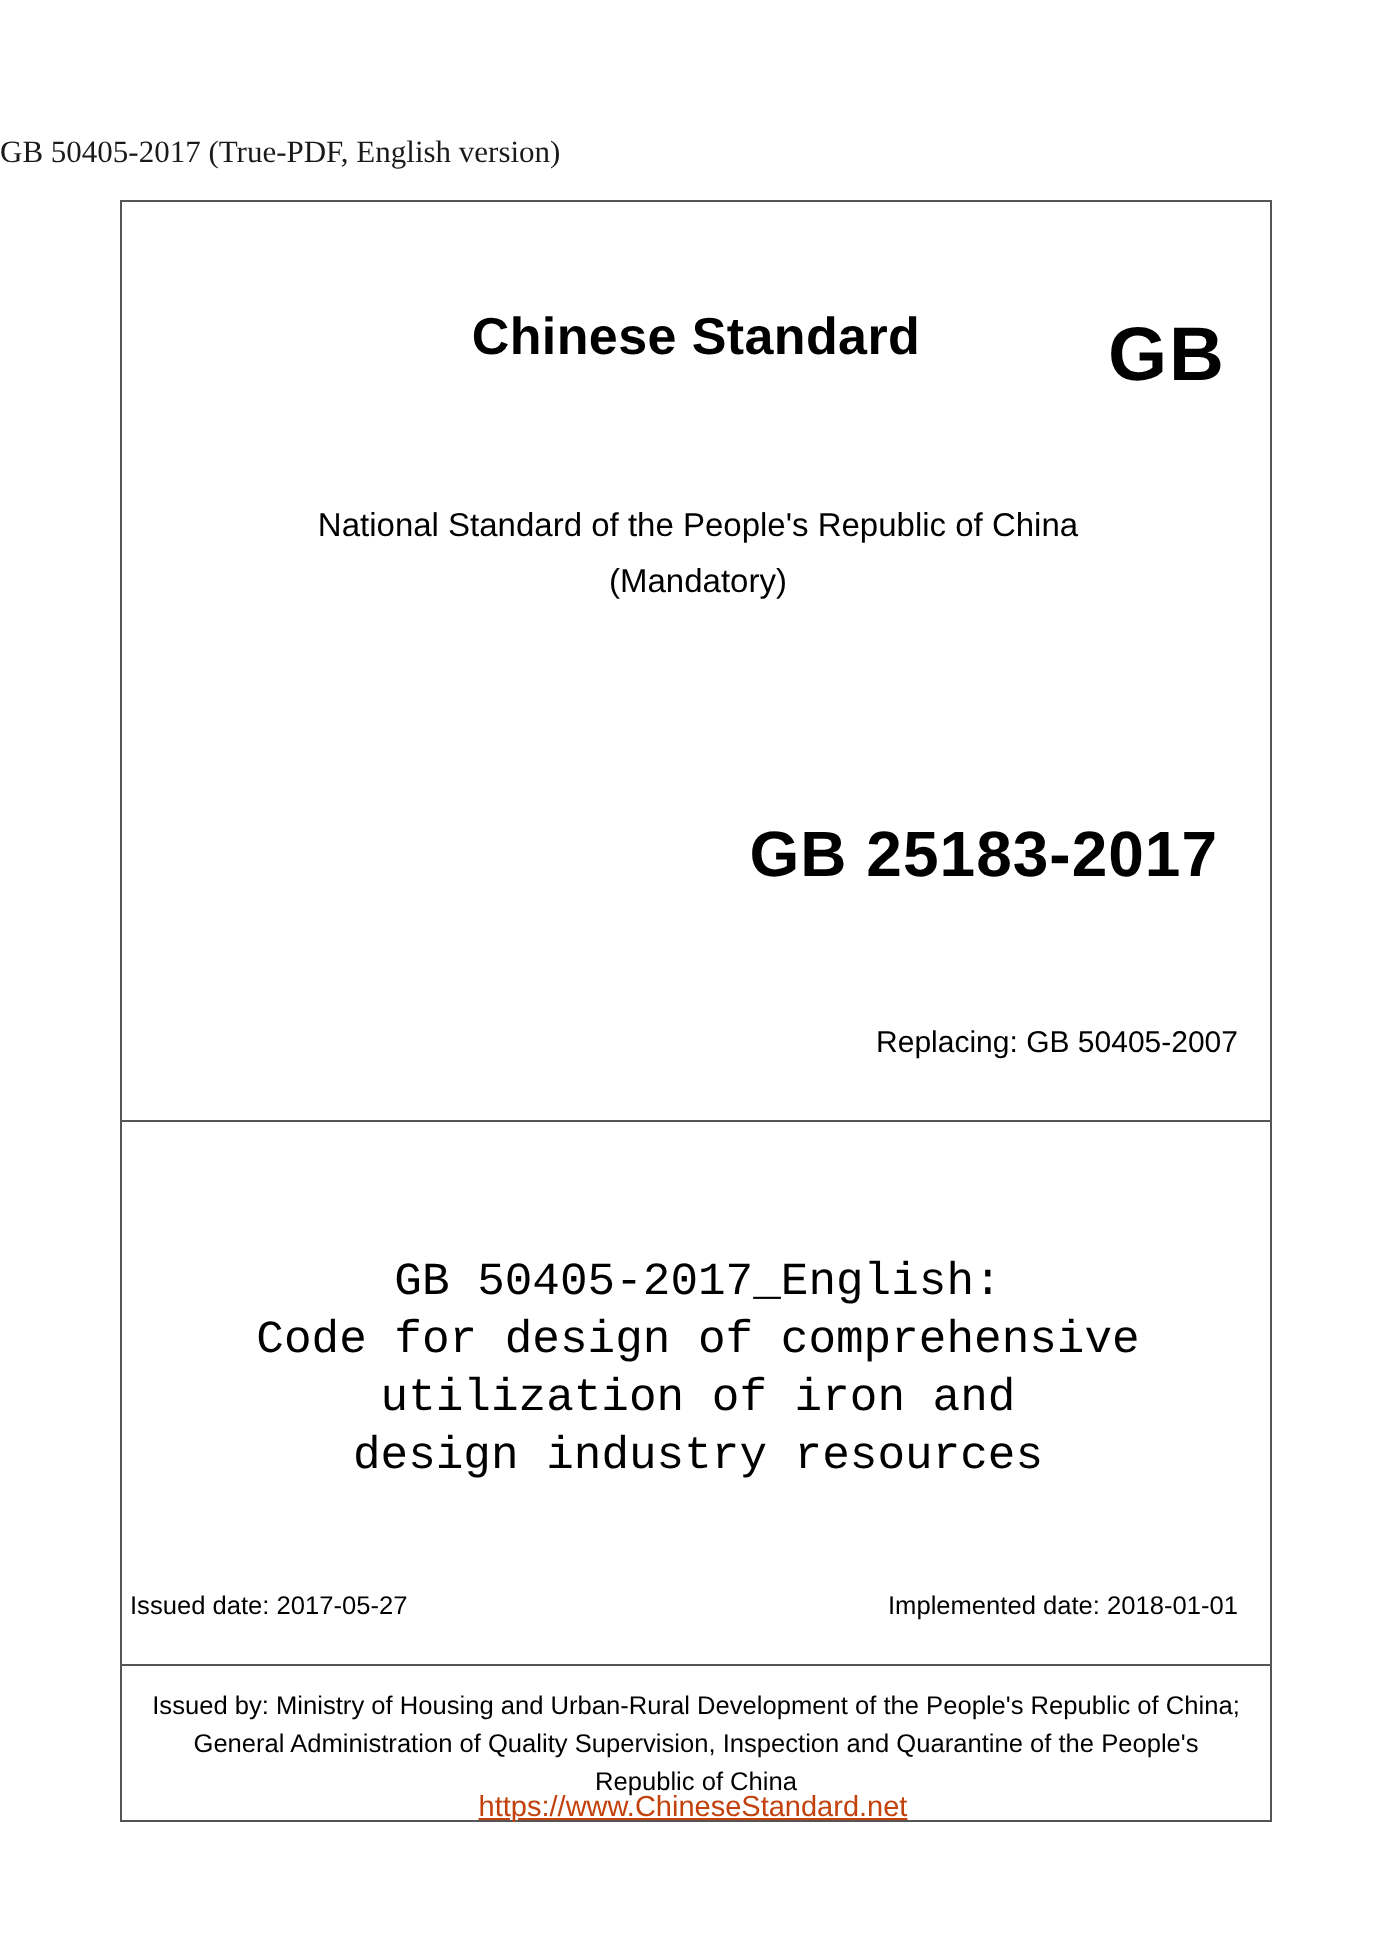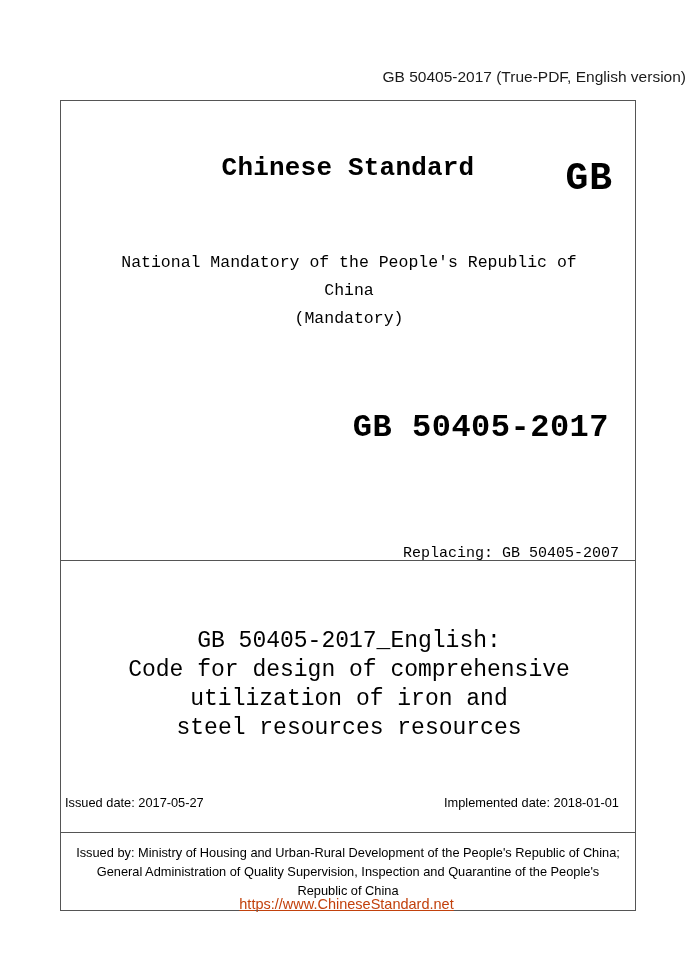--- a/index.html
+++ b/index.html
@@ -19,38 +19,38 @@
     position: relative;
     width: 693px;
     height: 980px;
     box-sizing: border-box;
   }
   .top-title {
     position: absolute;
     top: 68px;
     left: 0;
     width: 686px;
-    text-align: right;
+    text-align: left;
     font-size: 15.5px;
     color: #1a1a1a;
+    font-family: Liberation Serif, serif;
   }
   .frame {
     position: absolute;
     left: 60px;
     top: 100px;
     width: 576px;
     border: 1px solid #555;
     box-sizing: border-box;
   }
   .sec-upper {
     position: relative;
     height: 460px;
     border-bottom: 1px solid #555;
     box-sizing: border-box;
-    font-family: Liberation Mono, monospace;
   }
   .std-heading {
     position: absolute;
     top: 52px;
     left: 0;
     width: 100%;
     text-align: center;
     font-size: 26px;
     font-weight: bold;
     letter-spacing: 0.2px;
@@ -84,21 +84,20 @@
     right: 26px;
     font-size: 32px;
     font-weight: bold;
     letter-spacing: 0.5px;
   }
   .replacing {
     position: absolute;
     top: 412px;
     right: 16px;
     font-size: 15px;
-    margin-top: 32px;
   }
   .sec-middle {
     position: relative;
     height: 272px;
     border-bottom: 1px solid #555;
     box-sizing: border-box;
   }
   .doc-title {
     position: absolute;
     top: 66px;
@@ -146,32 +145,32 @@
 <div class="page">
 
   <div class="top-title">GB 50405-2017 (True-PDF, English version)</div>
 
   <div class="frame">
 
     <div class="sec-upper">
       <div class="std-heading">Chinese Standard</div>
       <div class="gb-mark">GB</div>
       <div class="nat-std">
-        <div>National Mandatory of the People's Republic of China</div>
+        <div>National Standard of the People's Republic of China</div>
         <div>(Mandatory)</div>
       </div>
-      <div class="std-number">GB 50405-2017</div>
+      <div class="std-number">GB 25183-2017</div>
       <div class="replacing">Replacing: GB 50405-2007</div>
     </div>
 
     <div class="sec-middle">
       <div class="doc-title">
         <div>GB 50405-2017_English:</div>
         <div>Code for design of comprehensive utilization of iron and</div>
-        <div>steel resources resources</div>
+        <div>design industry resources</div>
       </div>
       <div class="issued-date">Issued date: 2017-05-27</div>
       <div class="implemented-date">Implemented date: 2018-01-01</div>
     </div>
 
     <div class="sec-issuer">Issued by: Ministry of Housing and Urban-Rural Development of the People's Republic of China; General Administration of Quality Supervision, Inspection and Quarantine of the People's Republic of China</div>
 
   </div>
 
   <div class="footer-link">

